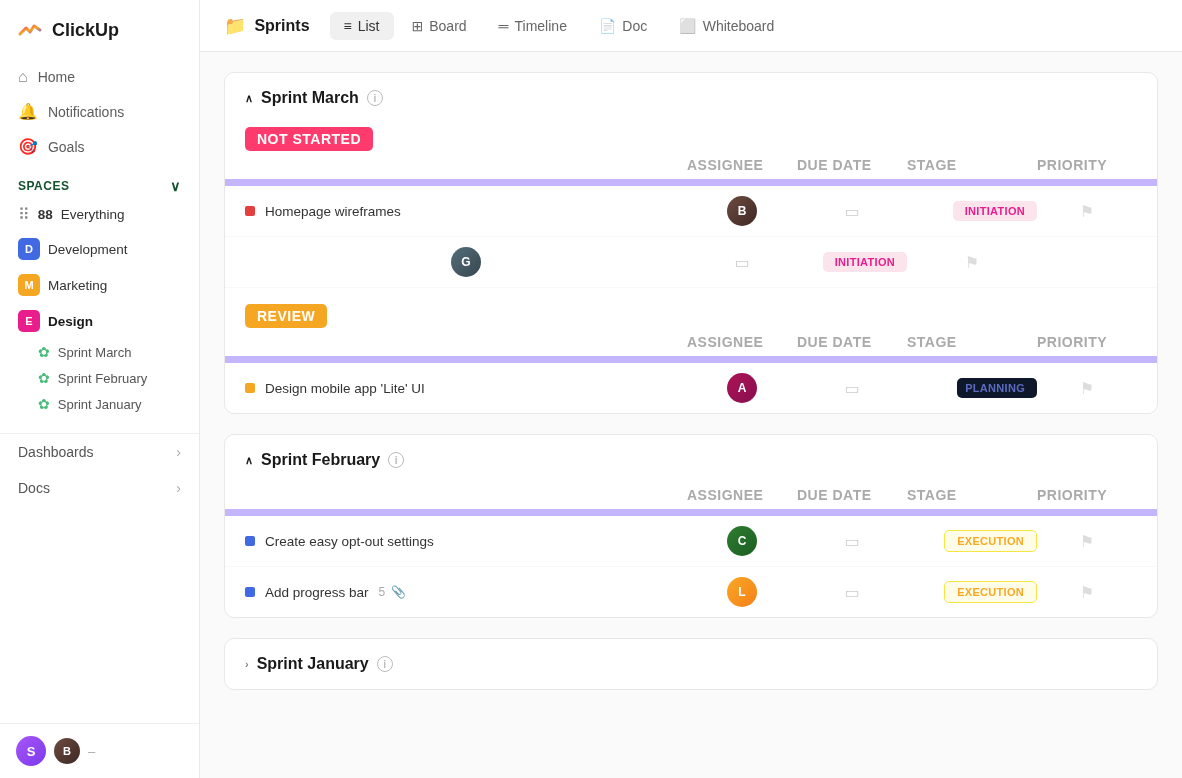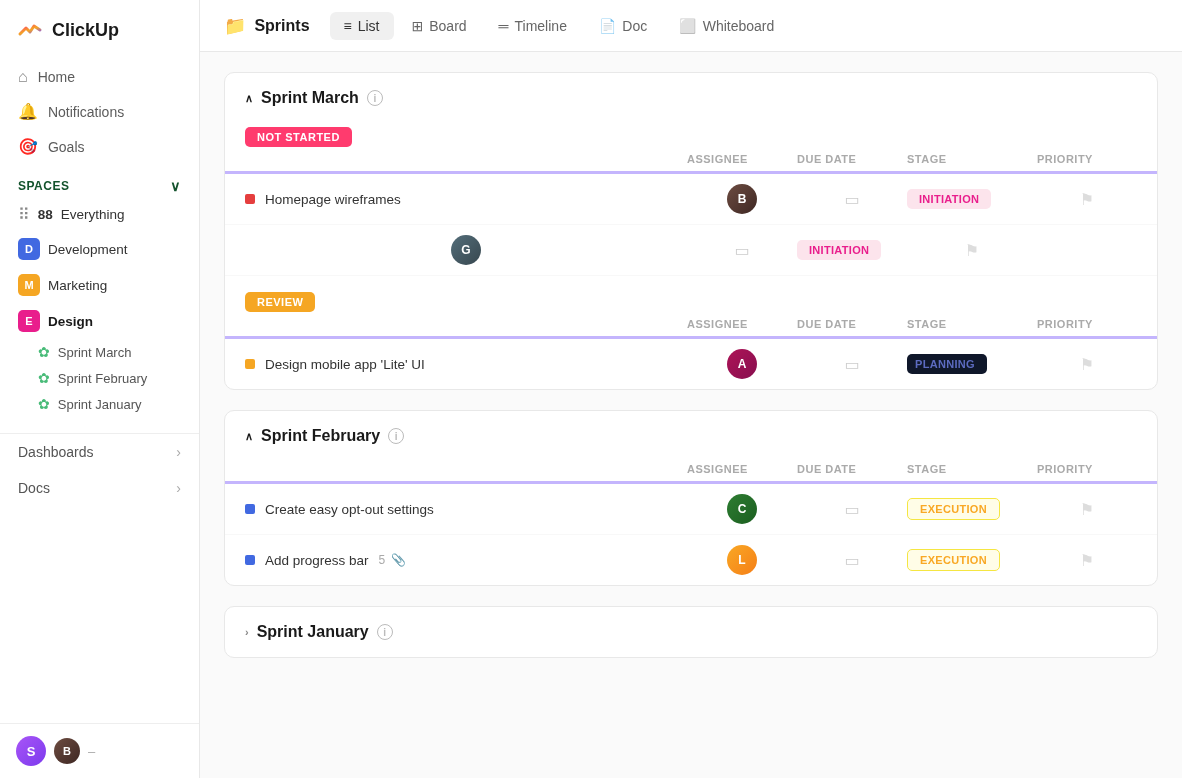--- a/index.html
+++ b/index.html
@@ -231,41 +231,41 @@
     }
 
     
     .status-group {
       padding: 8px 20px 0;
     }
     .status-badge {
       display: inline-block;
       padding: 4px 12px;
       border-radius: 5px;
-      font-size: 11px;
+      font-size: 14px;
       font-weight: 700;
       letter-spacing: 0.5px;
       text-transform: uppercase;
       margin-bottom: 0;
     }
     .badge-not-started { background: #ff3b6e; color: white; }
     .badge-review { background: #f5a623; color: white; }
     .badge-ready { background: #7c4dff; color: white; }
 
     
     .table-header {
       display: grid;
       grid-template-columns: 1fr 110px 110px 130px 100px;
       padding: 6px 20px;
-      font-size: 11px;
+      font-size: 14px;
       font-weight: 600;
       color: #aaa;
       letter-spacing: 0.5px;
       text-transform: uppercase;
-      border-bottom: 3px solid #c4b5fd;
+      border-bottom: 7px solid #c4b5fd;
     }
 
     
     .task-row {
       display: grid;
       grid-template-columns: 1fr 110px 110px 130px 100px;
       align-items: center;
       padding: 10px 20px;
       border-bottom: 1px solid #f8f8f8;
       font-size: 13.5px;
@@ -289,21 +289,21 @@
     .dot-yellow { background: #f5a623; }
     .task-meta {
       display: flex;
       align-items: center;
       gap: 6px;
       font-size: 12px;
       color: #aaa;
     }
     .assignee-cell { display: flex; align-items: center; justify-content: center; }
     .due-date-cell { display: flex; align-items: center; justify-content: center; }
-    .stage-cell { display: flex; align-items: center; justify-content: flex-start; }
+    .stage-cell { display: flex; align-items: center; justify-content: flex-end; }
     .priority-cell { display: flex; align-items: center; justify-content: center; }
 
     .stage-tag {
       padding: 4px 12px;
       border-radius: 5px;
       font-size: 11px;
       font-weight: 600;
       letter-spacing: 0.3px;
     }
     .stage-initiation { background: #fce4ec; color: #e91e8c; }

